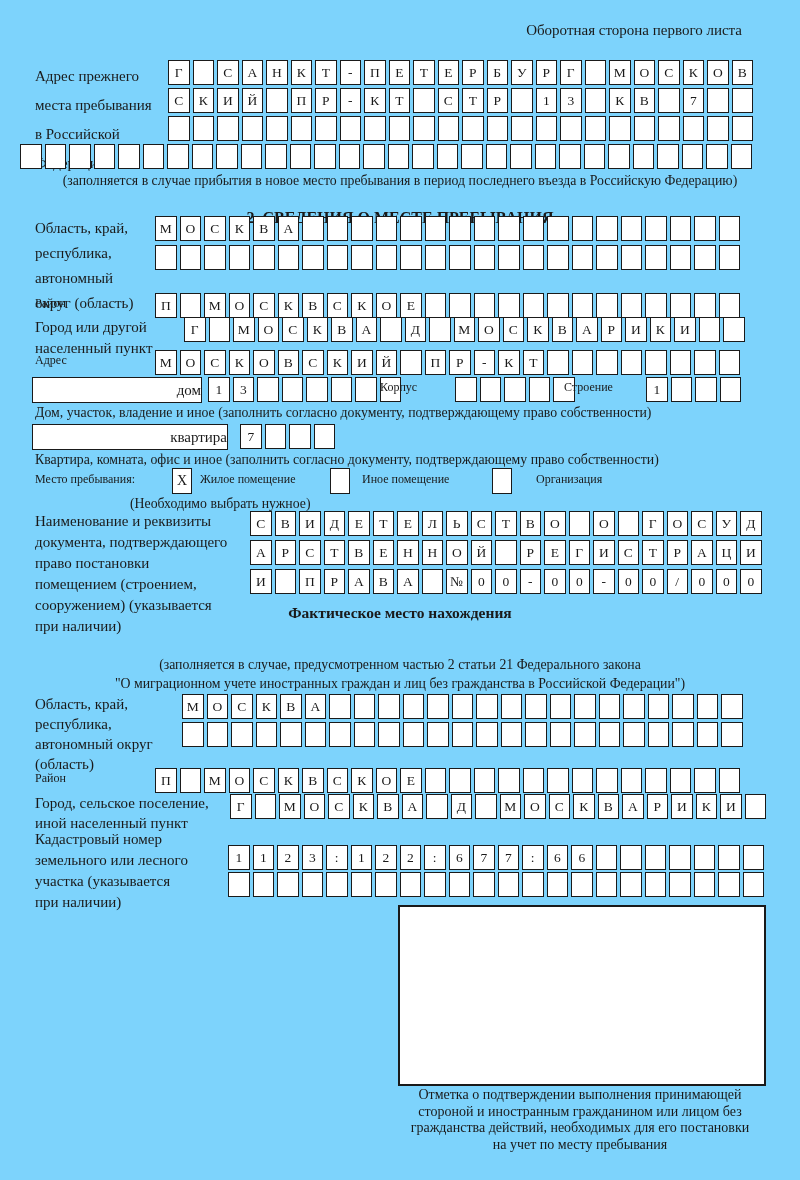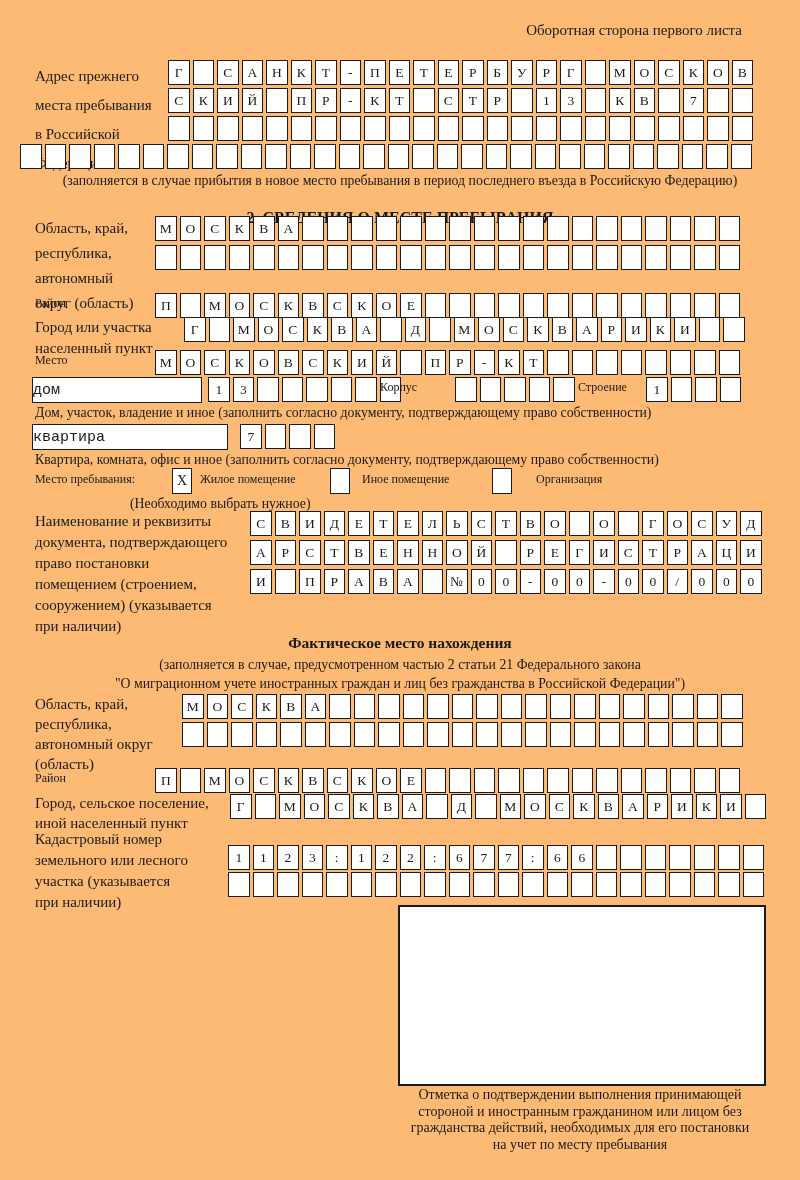--- a/index.html
+++ b/index.html
@@ -1,28 +1,28 @@
 <!DOCTYPE html>
 <html><head>
 <meta charset="utf-8">
 <style>
   html,body{margin:0;padding:0;background:#fff;}
-  .page{position:relative;width:800px;height:1180px;background:#fdba74;
+  .page{position:relative;width:800px;height:1180px;background:#7dd3fc;
         font-family:"Liberation Serif","DejaVu Serif",serif;color:#1a1a1a;overflow:hidden;}
   .abs{position:absolute;}
   .lbl{position:absolute;font-size:15px;line-height:25px;}
   .lines{white-space:pre-line;}
   .cr{position:absolute;display:flex;gap:3px;}
   .cell{width:21.5px;height:25px;border:1.6px solid #1a1a1a;box-sizing:border-box;flex:none;
         display:flex;align-items:center;justify-content:center;font-size:13.5px;background:#fff;}
   .cap{position:absolute;font-size:13.8px;}
   .centerline{left:0;width:800px;text-align:center;}
   .title{position:absolute;font-weight:bold;font-size:16px;}
   .bigbox{position:absolute;height:26px;border:1.6px solid #1a1a1a;box-sizing:border-box;
-        display:flex;align-items:center;justify-content:flex-start;font-size:15px;background:#fff;font-family:Liberation Mono, monospace;}
+        display:flex;align-items:center;justify-content:flex-end;font-size:15px;background:#fff;}
   .chk{position:absolute;width:20px;height:26px;border:1.6px solid #1a1a1a;box-sizing:border-box;
         display:flex;align-items:center;justify-content:center;font-size:14px;background:#fff;}
   .inl{position:absolute;font-size:12px;}
   .stamp{position:absolute;border:2px solid #1a1a1a;background:#fff;}
 </style>
 </head>
 <body>
 
 <div class="page">
 
@@ -224,21 +224,21 @@
       <span class="cell"></span>
       <span class="cell"></span>
       <span class="cell"></span>
       <span class="cell"></span>
       <span class="cell"></span>
       <span class="cell"></span>
       <span class="cell"></span>
       <span class="cell"></span>
     </div>
 
-  <div class="lbl lines" style="left:35px;top:317px;width:145px;line-height:21px;">Город или участка
+  <div class="lbl lines" style="left:35px;top:317px;width:145px;line-height:21px;">Город или другой
 населенный пункт</div>
   <div class="cr" style="left:184px;top:317px;">
       <span class="cell">Г</span>
       <span class="cell"></span>
       <span class="cell">М</span>
       <span class="cell">О</span>
       <span class="cell">С</span>
       <span class="cell">К</span>
       <span class="cell">В</span>
       <span class="cell">А</span>
@@ -252,21 +252,21 @@
       <span class="cell">В</span>
       <span class="cell">А</span>
       <span class="cell">Р</span>
       <span class="cell">И</span>
       <span class="cell">К</span>
       <span class="cell">И</span>
       <span class="cell"></span>
       <span class="cell"></span>
     </div>
 
-  <div class="inl" style="left:35px;top:353px;">Место</div>
+  <div class="inl" style="left:35px;top:353px;">Адрес</div>
   <div class="cr" style="left:155px;top:350px;">
       <span class="cell">М</span>
       <span class="cell">О</span>
       <span class="cell">С</span>
       <span class="cell">К</span>
       <span class="cell">О</span>
       <span class="cell">В</span>
       <span class="cell">С</span>
       <span class="cell">К</span>
       <span class="cell">И</span>
@@ -301,21 +301,21 @@
       <span class="cell"></span>
     </div>
   <div class="inl" style="left:380px;top:380px;">Корпус</div>
   <div class="cr" style="left:455px;top:377px;">
       <span class="cell"></span>
       <span class="cell"></span>
       <span class="cell"></span>
       <span class="cell"></span>
       <span class="cell"></span>
     </div>
-  <div class="inl" style="left:578px;top:380px;">Строение</div>
+  <div class="inl" style="left:564px;top:380px;">Строение</div>
   <div class="cr" style="left:646px;top:377px;">
       <span class="cell">1</span>
       <span class="cell"></span>
       <span class="cell"></span>
       <span class="cell"></span>
     </div>
   <div class="cap" style="left:35px;top:405px;">Дом, участок, владение и иное (заполнить согласно документу, подтверждающему право собственности)</div>
 
   <div class="bigbox" style="left:32px;top:424px;width:196px;">
     <span>квартира</span>
@@ -412,21 +412,21 @@
       <span class="cell">0</span>
       <span class="cell">-</span>
       <span class="cell">0</span>
       <span class="cell">0</span>
       <span class="cell">/</span>
       <span class="cell">0</span>
       <span class="cell">0</span>
       <span class="cell">0</span>
     </div>
 
-  <div class="title centerline" style="top:634px;font-size:15.5px;">Фактическое место нахождения</div>
+  <div class="title centerline" style="top:604px;font-size:15.5px;">Фактическое место нахождения</div>
   <div class="cap centerline lines" style="top:655px;line-height:19px;">(заполняется в случае, предусмотренном частью 2 статьи 21 Федерального закона
 "О миграционном учете иностранных граждан и лиц без гражданства в Российской Федерации")</div>
 
   <div class="lbl lines" style="left:35px;top:694px;width:145px;line-height:20px;">Область, край,
 республика,
 автономный округ
 (область)</div>
   <div class="cr" style="left:182px;top:694px;">
       <span class="cell">М</span>
       <span class="cell">О</span>

